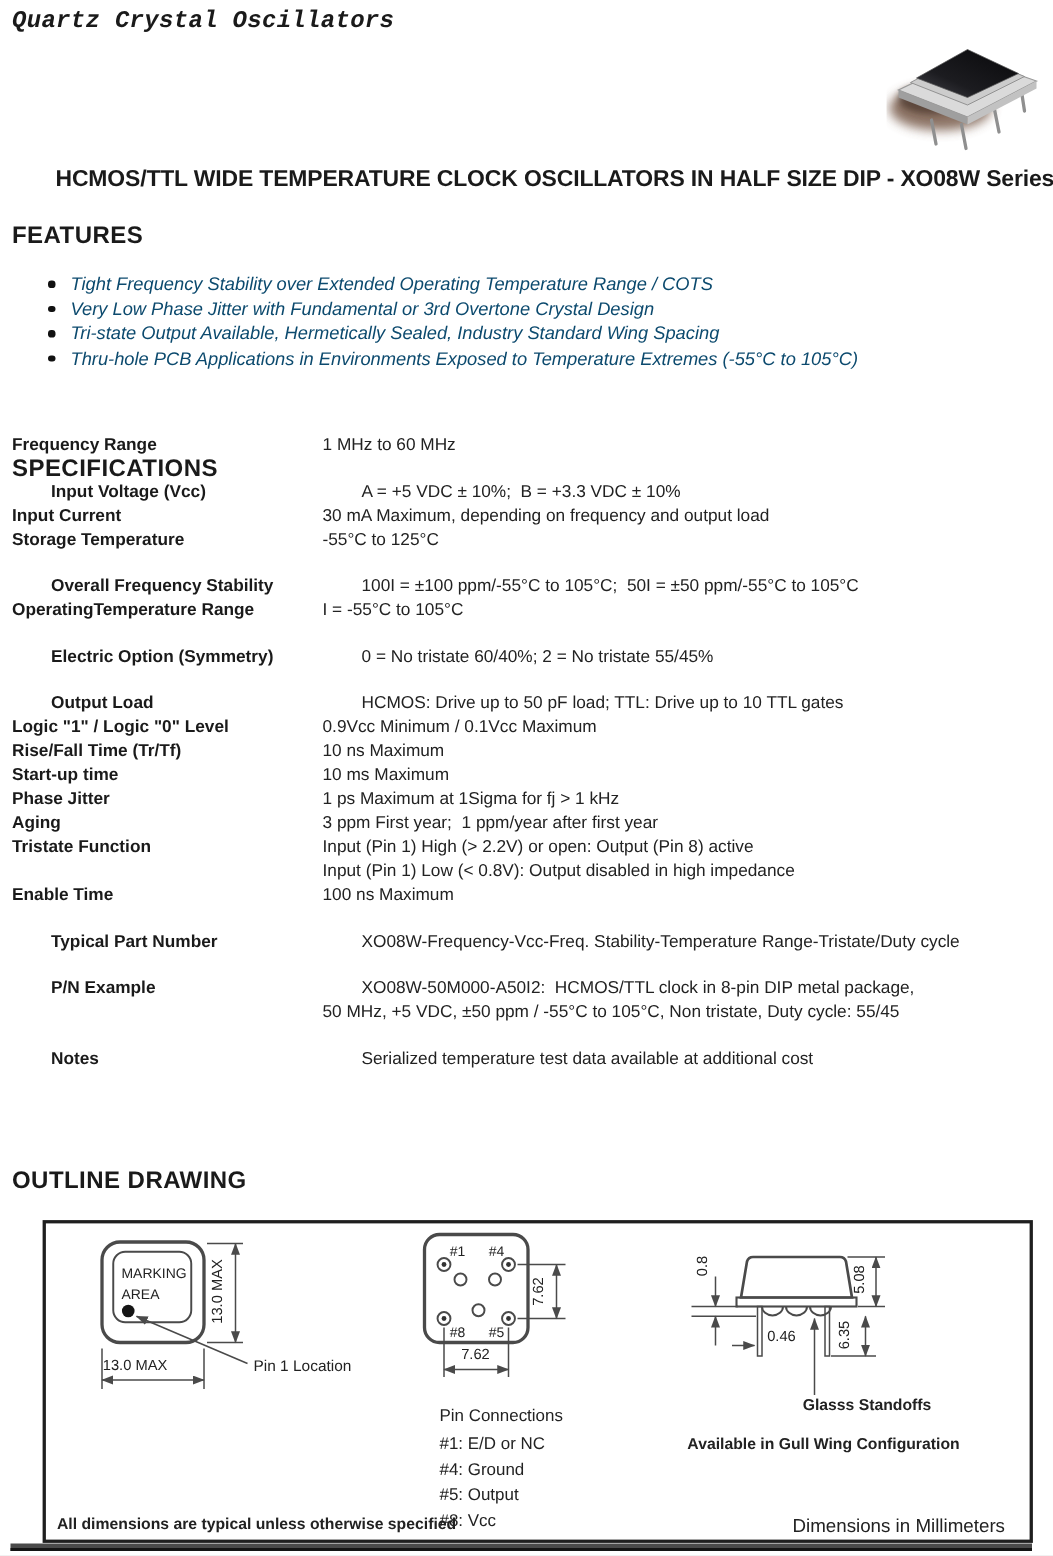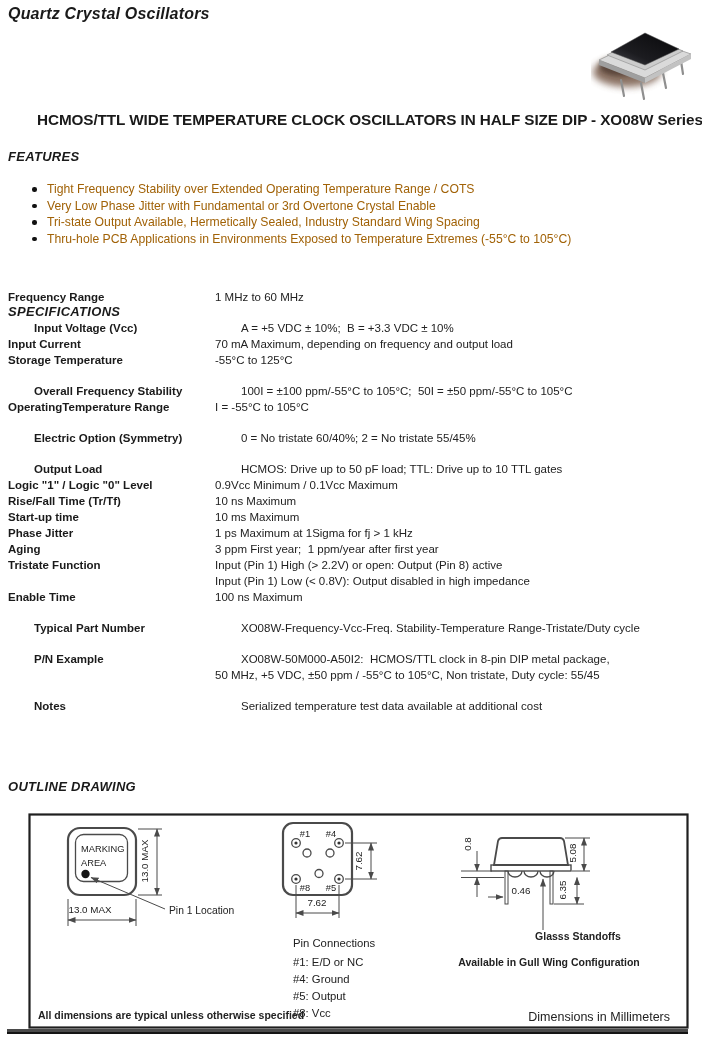--- a/index.html
+++ b/index.html
@@ -3,35 +3,35 @@
 <meta charset="utf-8">
 <style>
   html,body{margin:0;padding:0;background:#e8e8e8;}
   *{box-sizing:border-box;}
   .page{
     position:relative;width:702px;height:1037px;margin:0 auto;background:#ffffff;
     font-family:"Liberation Sans","DejaVu Sans",sans-serif;color:#2b2b2b;overflow:hidden;
   }
   .brand{
     position:absolute;left:8px;top:5px;
-    font-family:Liberation Sans, sans-serif;
+    font-family:Liberation Mono, monospace;
     font-style:italic;font-weight:bold;font-size:16px;color:#1a1a1a;letter-spacing:0.2px;
   }
   .doc-title{
     position:absolute;left:8px;top:111px;width:694px;
     font-size:15.3px;font-weight:bold;color:#1a1a1a;letter-spacing:-0.1px;white-space:nowrap;margin-left:29px;
   }
   .sec-heading{
-    position:absolute;left:8px;font-size:13px;font-weight:bold;color:#1a1a1a;letter-spacing:0.3px;font-style:italic;
+    position:absolute;left:8px;font-size:16px;font-weight:bold;color:#1a1a1a;letter-spacing:0.3px;
   }
   #features-heading{top:149px;}
   #specs-heading{top:258px;margin-top:46px;}
   #outline-heading{top:779px;}
   .features{position:absolute;left:30px;top:181px;width:650px;}
-  .feature{position:relative;padding-left:17px;font-size:12.2px;line-height:16.5px;color:#a16207;}
+  .feature{position:relative;padding-left:17px;font-size:12.2px;line-height:16.5px;color:#0c4a6e;font-style:italic;}
   .feature .dot{position:absolute;left:2px;top:6px;width:4.5px;height:4.5px;border-radius:50%;background:#111;}
   .spec-table{position:absolute;left:8px;top:289px;width:690px;}
   .spec-row{display:flex;line-height:16px;font-size:11.5px;align-items:flex-end;}
   .spec-row.gap{margin-top:15px;padding-left:26px;}
   .spec-row .lbl{width:207px;flex-shrink:0;font-weight:bold;color:#1a1a1a;white-space:pre-wrap;}
   .spec-row .val{white-space:pre-wrap;color:#222;}
   .photo{position:absolute;left:591px;top:14px;width:108px;height:92px;}
   .outline-svg{position:absolute;left:28px;top:813px;}
   .outline-svg text{font-family:"Liberation Sans","DejaVu Sans",sans-serif;fill:#222;}
   .bottom-bar{position:absolute;left:7px;top:1029px;width:681px;height:5px;background:#4a4a4a;border-bottom:2px solid #141414;}
@@ -81,39 +81,39 @@
       <polygon points="16,41 54,56 92,37 54,21" fill="#cccccc" stroke="#8a8a8a" stroke-width="0.6"></polygon>
       <polygon points="20,38 54,51 88,35 54,19" fill="url(#pg)" stroke="#555" stroke-width="0.5"></polygon>
     </g>
   </svg>
 
   <div class="doc-title">HCMOS/TTL WIDE TEMPERATURE CLOCK OSCILLATORS IN HALF SIZE DIP - XO08W Series</div>
 
   <div class="sec-heading" id="features-heading">FEATURES</div>
   <div class="features">
     <div class="feature"><span class="dot"></span><span>Tight Frequency Stability over Extended Operating Temperature Range / COTS</span></div>
-    <div class="feature"><span class="dot"></span><span>Very Low Phase Jitter with Fundamental or 3rd Overtone Crystal Enable</span></div>
+    <div class="feature"><span class="dot"></span><span>Very Low Phase Jitter with Fundamental or 3rd Overtone Crystal Design</span></div>
     <div class="feature"><span class="dot"></span><span>Tri-state Output Available, Hermetically Sealed, Industry Standard Wing Spacing</span></div>
     <div class="feature"><span class="dot"></span><span>Thru-hole PCB Applications in Environments Exposed to Temperature Extremes (-55°C to 105°C)</span></div>
   </div>
 
   <div class="sec-heading" id="specs-heading">SPECIFICATIONS</div>
 
   <div class="spec-table">
     <div class="spec-row">
         <span class="lbl">Frequency Range</span>
         <span class="val">1 MHz to 60 MHz</span>
       </div>
     <div class="spec-row gap">
         <span class="lbl">Input Voltage (Vcc)</span>
         <span class="val">A = +5 VDC ± 10%;  B = +3.3 VDC ± 10%</span>
       </div>
     <div class="spec-row">
         <span class="lbl">Input Current</span>
-        <span class="val">70 mA Maximum, depending on frequency and output load</span>
+        <span class="val">30 mA Maximum, depending on frequency and output load</span>
       </div>
     <div class="spec-row">
         <span class="lbl">Storage Temperature</span>
         <span class="val">-55°C to 125°C</span>
       </div>
     <div class="spec-row gap">
         <span class="lbl">Overall Frequency Stability</span>
         <span class="val">100I = ±100 ppm/-55°C to 105°C;  50I = ±50 ppm/-55°C to 105°C</span>
       </div>
     <div class="spec-row">

